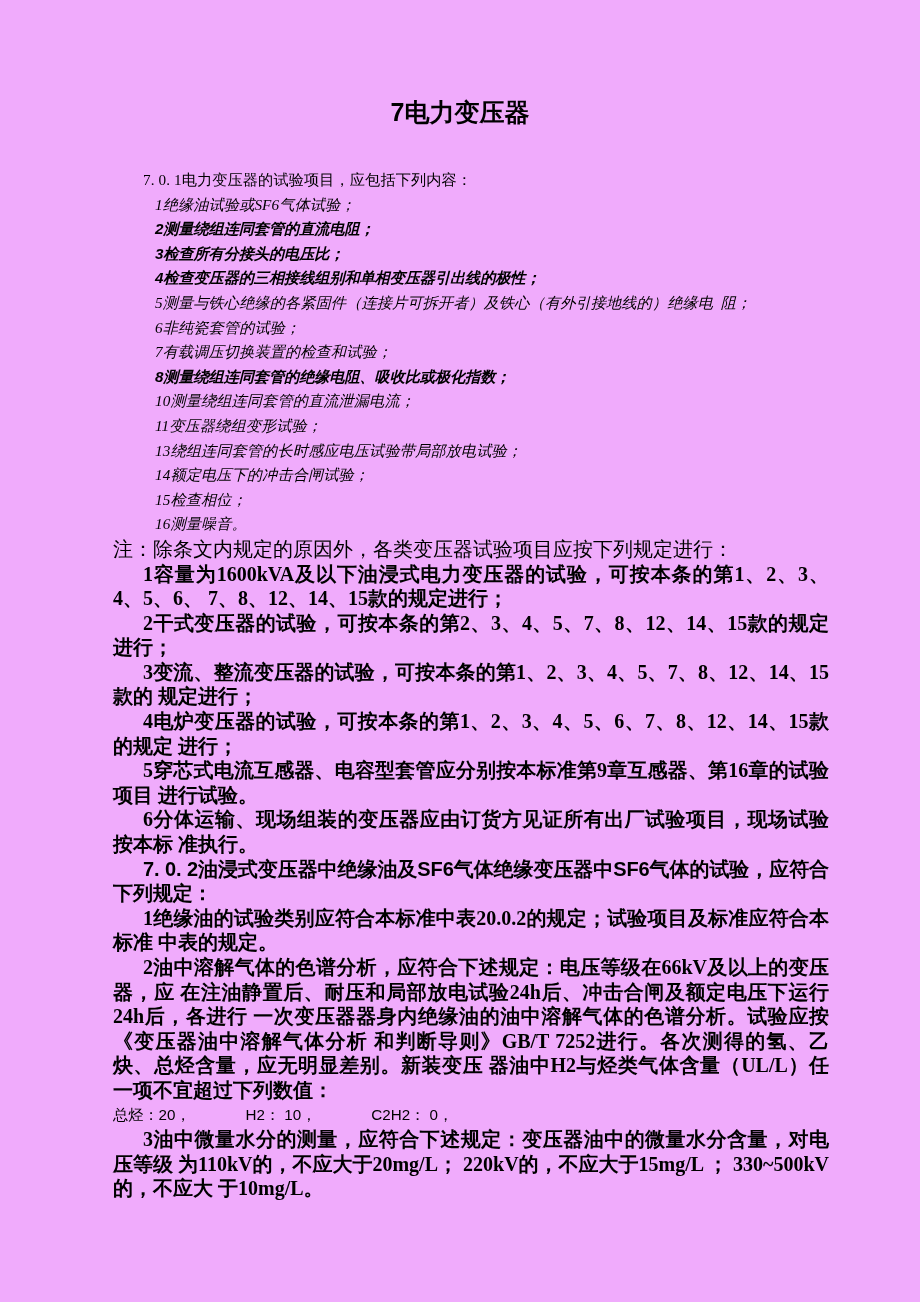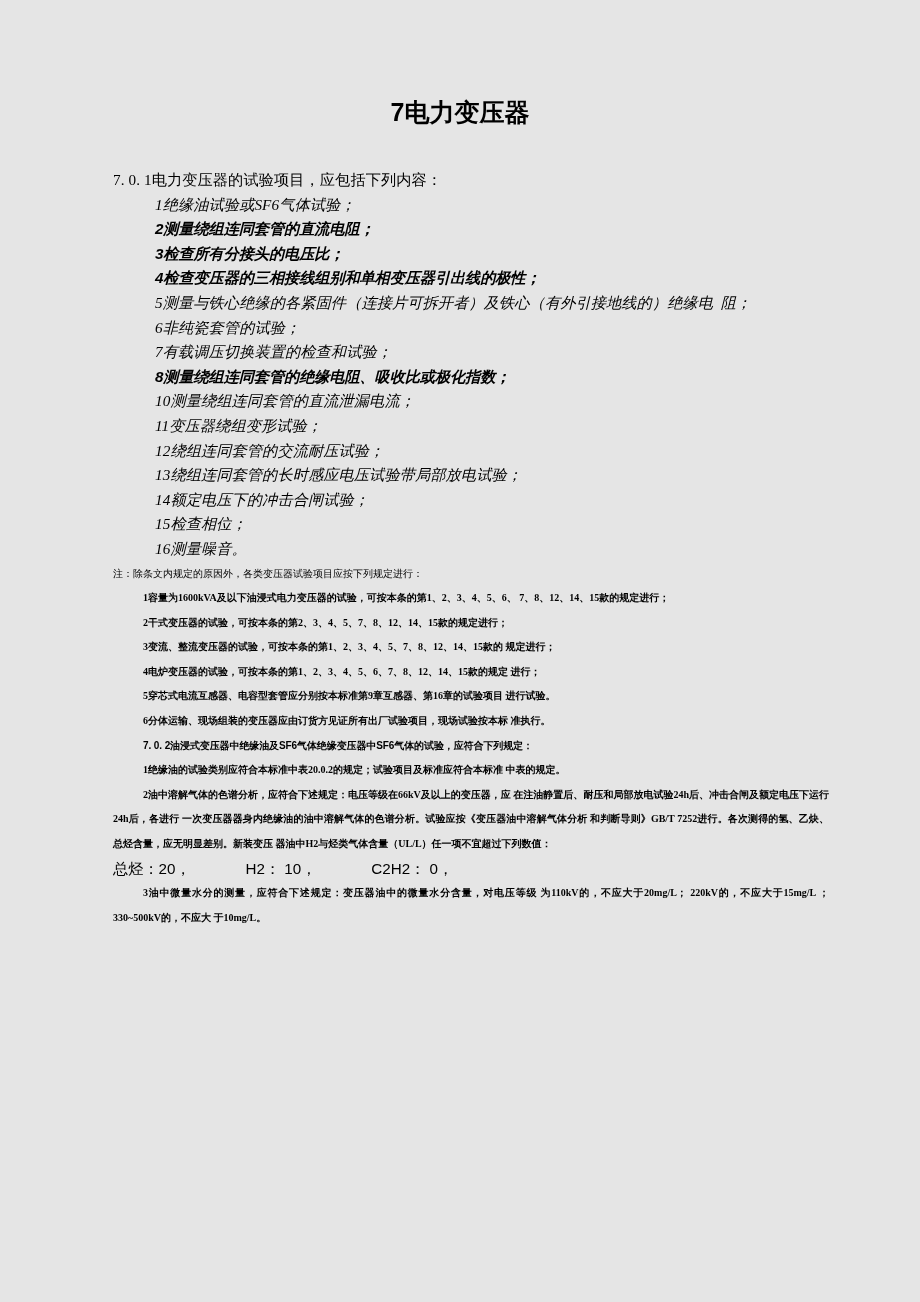--- a/index.html
+++ b/index.html
@@ -50,65 +50,64 @@
     font-weight: normal;
   }
   
   .heavy {
     font-family: "Liberation Sans", "DejaVu Sans", sans-serif;
     font-weight: bold;
     letter-spacing: -0.1px;
   }
   
   .para {
-    font-size: 10px;
+    font-size: 20px;
     line-height: 24.6px;
     text-align: justify;
     text-justify: inter-character;
     font-family: "Liberation Serif", "DejaVu Serif", serif;
   }
   .para.heavy {
     font-family: "Liberation Sans", "DejaVu Sans", sans-serif;
     font-weight: bold;
   }
   
   .ind-0  { margin-left: 0px; }
-  .ind-1  { }
+  .ind-1  { margin-left: 30px; }
   .ind-2  { margin-left: 42px; font-style: italic; }
   .ind-hang { text-indent: 30px; font-weight: bold; }
   .values-row {
     font-family: "Liberation Sans", "DejaVu Sans", sans-serif;
     font-weight: normal;
     font-size: 15.2px;
     line-height: 24.6px;
     white-space: pre;
   }
 </style>
 </head>
 <body style="background: rgb(255, 255, 255); color: rgb(0, 0, 0);">
 
-<div class="page" style="background: #e5e5e5;">
+<div class="page" style="background: #f0abfc;">
 
   <div class="doc-title">7电力变压器</div>
 
   <div class="body-block">
 
     <div class="line serif ind-1">7. 0. 1电力变压器的试验项目，应包括下列内容：</div>
 
     <div class="line serif ind-2">1绝缘油试验或SF6气体试验；</div>
     <div class="line heavy ind-2">2测量绕组连同套管的直流电阻；</div>
     <div class="line heavy ind-2">3检查所有分接头的电压比；</div>
     <div class="line heavy ind-2">4检查变压器的三相接线组别和单相变压器引出线的极性；</div>
     <div class="line serif ind-2">5测量与铁心绝缘的各紧固件（连接片可拆开者）及铁心（有外引接地线的）绝缘电  阻；</div>
     <div class="line serif ind-2">6非纯瓷套管的试验；</div>
     <div class="line serif ind-2">7有载调压切换装置的检查和试验；</div>
     <div class="line heavy ind-2">8测量绕组连同套管的绝缘电阻、吸收比或极化指数；</div>
     <div class="line serif ind-2">10测量绕组连同套管的直流泄漏电流；</div>
     <div class="line serif ind-2">11变压器绕组变形试验；</div>
-    <div class="line serif ind-2">12绕组连同套管的交流耐压试验；</div>
     <div class="line serif ind-2">13绕组连同套管的长时感应电压试验带局部放电试验；</div>
     <div class="line serif ind-2">14额定电压下的冲击合闸试验；</div>
     <div class="line serif ind-2">15检查相位；</div>
     <div class="line serif ind-2">16测量噪音。</div>
 
     <div class="para serif ind-0">注：除条文内规定的原因外，各类变压器试验项目应按下列规定进行：</div>
 
     <div class="para serif ind-hang">1容量为1600kVA及以下油浸式电力变压器的试验，可按本条的第1、2、3、4、5、6、 7、8、12、14、15款的规定进行；</div>
     <div class="para serif ind-hang">2干式变压器的试验，可按本条的第2、3、4、5、7、8、12、14、15款的规定进行；</div>
     <div class="para serif ind-hang">3变流、整流变压器的试验，可按本条的第1、2、3、4、5、7、8、12、14、15款的 规定进行；</div>

